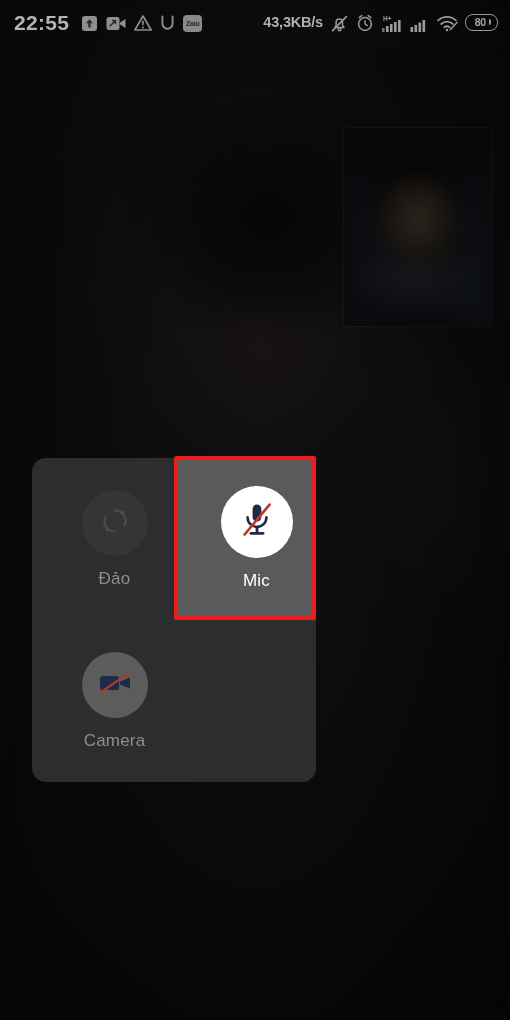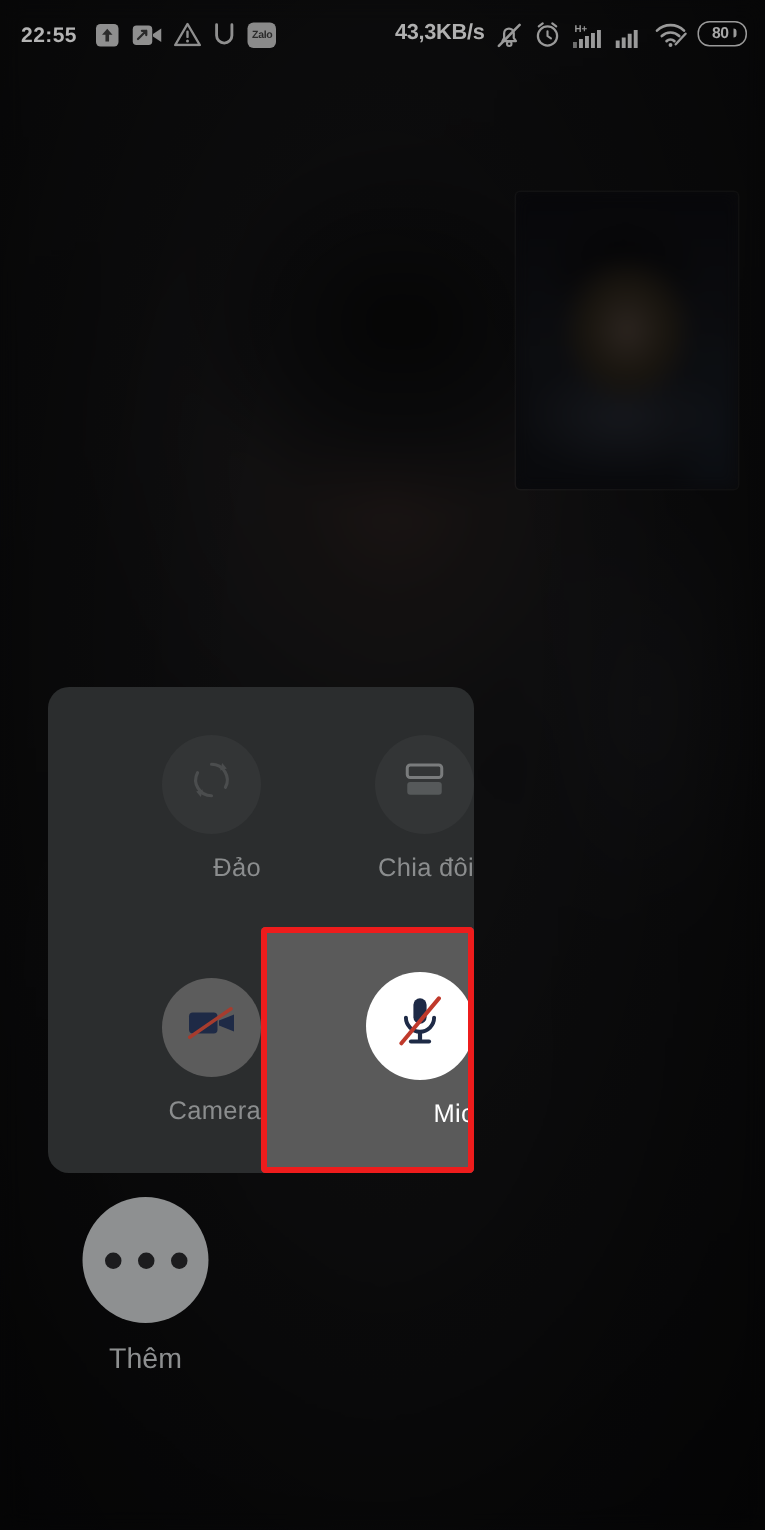--- a/index.html
+++ b/index.html
@@ -37,21 +37,21 @@
   
   #status-bar {
     position:absolute; top:0; left:0; right:0; height:46px;
     display:flex; align-items:center;
     padding:0 12px 0 14px;
     color:#9a9a9a;
     z-index:20;
   }
   .sb-left { display:flex; align-items:center; gap:8px; }
   .sb-right { display:flex; gap:7px; margin-left:auto; }
-  #clock { font-size:14px; font-weight:bold; color:#b4b4b4; letter-spacing:.3px; margin-right:4px; }
+  #clock { font-size:21px; font-weight:bold; color:#b4b4b4; letter-spacing:.3px; margin-right:4px; }
   #net-speed { font-size:14.5px; font-weight:bold; color:#b0b0b0; letter-spacing:-.2px; }
   .sb-icon { display:flex; align-items:center; justify-content:center; }
   .zalo-badge {
     width:19px; height:17px; border-radius:4px;
     background:#8a8a8a; color:#2a2a2a;
     font-size:7px; font-weight:bold;
     display:flex; align-items:center; justify-content:center;
     letter-spacing:-.2px;
   }
   .batt {
@@ -95,21 +95,21 @@
   }
   .tile-grid {
     position:absolute; inset:0;
     display:grid;
     grid-template-columns:1fr 1fr;
     grid-template-rows:1fr 1fr;
   }
   .tile {
     position:relative;
     display:flex; flex-direction:column;
-    align-items:flex-end; justify-content:center;
+    align-items:center; justify-content:center;
     gap:13px;
     padding-left:23px;
   }
   .tile-circle {
     width:66px; height:66px; border-radius:50%;
     background:#333536;
     display:flex; align-items:center; justify-content:center;
   }
   .tile-label {
     font-size:17px; color:#8b8d8e; letter-spacing:.2px;
@@ -256,65 +256,46 @@
               <path d="M15 4.5 A10.5 10.5 0 0 1 24.3 19.9" fill="none" stroke="#4b4d4e" stroke-width="2.1" stroke-linecap="round"></path>
               <path d="M15 25.5 A10.5 10.5 0 0 1 5.7 10.1" fill="none" stroke="#4b4d4e" stroke-width="2.1" stroke-linecap="round"></path>
               <path d="M22.1 3.6 L25.2 7.3 L20.8 8.6 Z" fill="#4b4d4e"></path>
               <path d="M7.9 26.4 L4.8 22.7 L9.2 21.4 Z" fill="#4b4d4e"></path>
             </svg>
           </span>
         </div>
         <span class="tile-label">Đảo</span>
       </div>
 
-      <div class="tile" id="tile-split">
-        <div class="tile-circle">
-          <span>
-            <svg width="30" height="26" viewBox="0 0 30 26">
-              <rect x="3.5" y="3" width="23" height="8.4" rx="2" fill="none" stroke="#7a7c7d" stroke-width="2"></rect>
-              <rect x="3.5" y="14.4" width="23" height="8.4" rx="2" fill="#56595a"></rect>
-            </svg>
-          </span>
-        </div>
-        <span class="tile-label">Chia đôi</span>
-      </div>
-
-      <div class="tile" id="tile-camera">
-        <div class="tile-circle">
-          <span>
-            <svg width="34" height="26" viewBox="0 0 34 26">
-              <rect x="2" y="6" width="19" height="14" rx="2.6" fill="#1e2a46"></rect>
-              <path d="M32 7.4 L32 18.6 L22 14.6 L22 11.4 Z" fill="#1e2a46"></path>
-              <line x1="2.5" y1="22.5" x2="30" y2="3.5" stroke="#a63c2e" stroke-width="2.3" stroke-linecap="round"></line>
-            </svg>
-          </span>
-        </div>
-        <span class="tile-label">Camera</span>
-      </div>
 
       <div class="tile" id="tile-mic">
         <div class="tile-circle">
           <span>
             <svg width="36" height="38" viewBox="0 0 36 38">
               <rect x="13.6" y="3.5" width="8.8" height="17" rx="4.4" fill="#1e2a46"></rect>
               <path d="M8.6 16.4 a9.4 9.4 0 0 0 18.8 0" fill="none" stroke="#1e2a46" stroke-width="2.6" stroke-linecap="round"></path>
               <rect x="16.6" y="25.4" width="2.8" height="6.2" fill="#1e2a46"></rect>
               <rect x="10.6" y="31" width="14.8" height="2.7" rx="1.35" fill="#1e2a46"></rect>
               <line x1="5.6" y1="33.5" x2="30.6" y2="3.6" stroke="#c0392b" stroke-width="2.7" stroke-linecap="round"></line>
             </svg>
           </span>
         </div>
         <span class="tile-label">Mic</span>
       </div>
 
+      <div class="tile" id="tile-camera">
+        <div class="tile-circle">
+          <span>
+            <svg width="34" height="26" viewBox="0 0 34 26">
+              <rect x="2" y="6" width="19" height="14" rx="2.6" fill="#1e2a46"></rect>
+              <path d="M32 7.4 L32 18.6 L22 14.6 L22 11.4 Z" fill="#1e2a46"></path>
+              <line x1="2.5" y1="22.5" x2="30" y2="3.5" stroke="#a63c2e" stroke-width="2.3" stroke-linecap="round"></line>
+            </svg>
+          </span>
+        </div>
+        <span class="tile-label">Camera</span>
+      </div>
+
     </div>
   </div>
 
-  <div id="more-button">
-    <div id="more-circle">
-      <span class="more-dot"></span>
-      <span class="more-dot"></span>
-      <span class="more-dot"></span>
-    </div>
-    <span id="more-label">Thêm</span>
-  </div>
 
 </div>
 
 </body></html>

